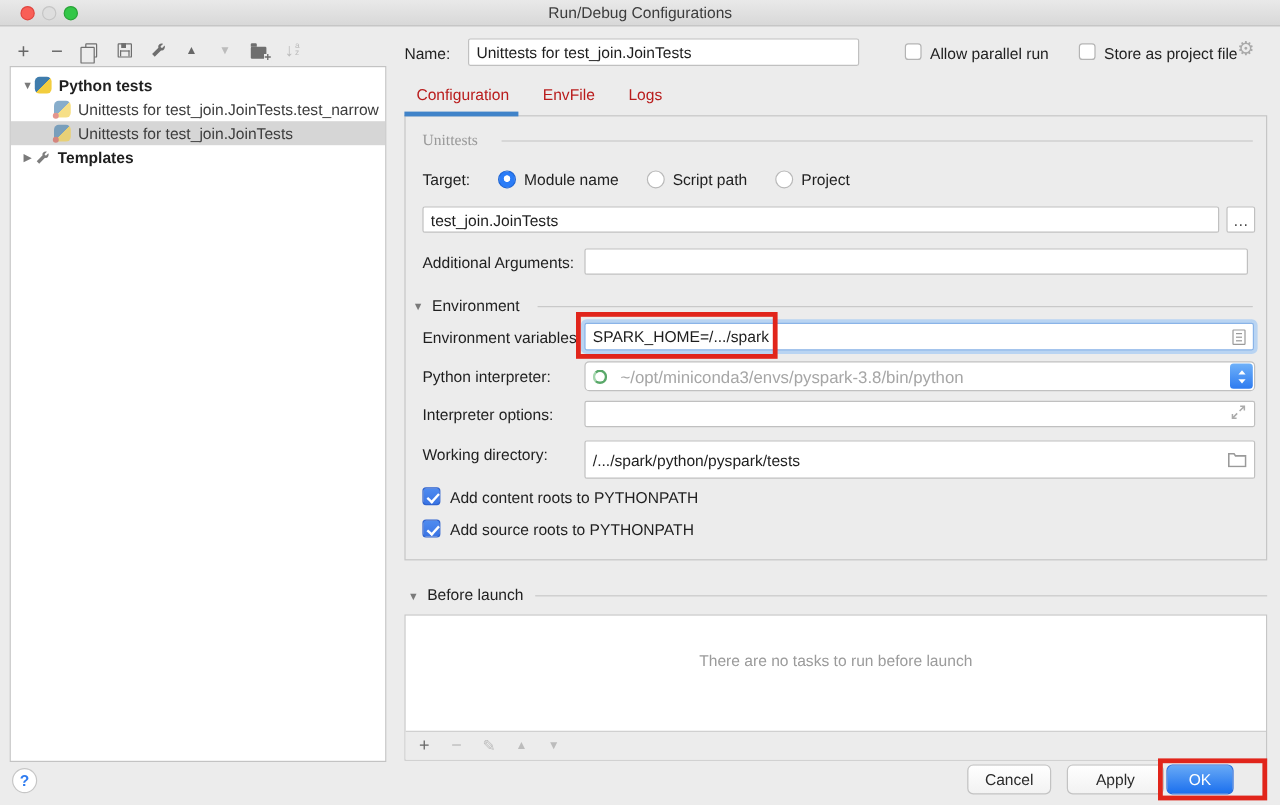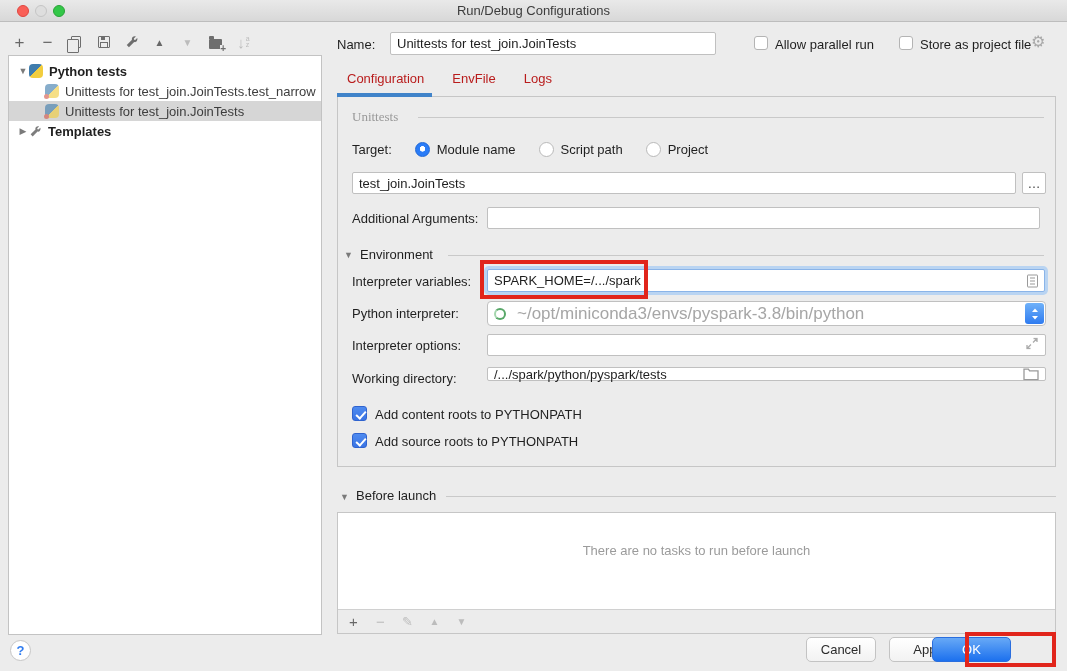--- a/index.html
+++ b/index.html
@@ -74,21 +74,21 @@
     display:flex; align-items:center; justify-content:center; color:#444; }
   .focus-ring { border:1px solid #8ab4e8 !important; box-shadow:0 0 0 3px #b9d4f2; }
   .doc-icon { position:absolute; right:6px; top:50%; transform:translateY(-50%);
     width:11px; height:13px; border:1px solid #9a9a9a; border-radius:1px; }
   .doc-icon::before { content:""; position:absolute; left:2px; right:2px; top:2px; height:1px;
     background:#9a9a9a; box-shadow:0 3px 0 #9a9a9a, 0 6px 0 #9a9a9a; }
   .combo { position:absolute; background:#fff; border:1px solid #c0c0c0; border-radius:4px;
     display:flex; align-items:center; padding:0 24px 0 6px; }
   .conda-icon { width:12px; height:12px; border-radius:50%; border:2px solid #59a869; border-left-color:#a4d6ad; flex:none; margin-right:6px; }
   .combo .val { white-space:nowrap; }
-  .combo .path { color:#a6a6a6; font-size:17px; margin-left:5px; white-space:nowrap; overflow:hidden; }
+  .combo .path { color:#a6a6a6; font-size:14px; margin-left:5px; white-space:nowrap; overflow:hidden; }
   .stepper { position:absolute; right:1px; top:1px; bottom:1px; width:19px; border-radius:3px;
     background:linear-gradient(#6fb1f9,#2e7bf0); display:flex; align-items:center; justify-content:center; }
   .expand-icon { position:absolute; right:7px; top:50%; transform:translateY(-50%); }
   .folder-icon { position:absolute; right:6px; top:50%; transform:translateY(-50%); display:flex; }
   .ide-check { position:absolute; width:15px; height:15px; border-radius:3px;
     background:linear-gradient(#4e8bf0,#3a74e4); border:1px solid #2f63cf; }
   .ide-check::after { content:""; position:absolute; left:5px; top:1.5px; width:4px; height:8px;
     border-right:2px solid #fff; border-bottom:2px solid #fff; transform:rotate(42deg); }
 
   
@@ -219,21 +219,21 @@
 
   <span class="lbl" style="left:352px; top:211px;">Additional Arguments:</span>
   <div class="field" style="left:487px; top:207px; width:553px; height:22px;">
     <span></span>
   </div>
 
   <span class="sec-arrow" style="left:344px; top:250px;">▼</span>
   <span class="lbl" style="left:360px; top:247px;">Environment</span>
   <div class="hline" style="left:448px; top:255px; width:596px;"></div>
 
-  <span class="lbl" style="left:352px; top:274px;">Interpreter variables:</span>
+  <span class="lbl" style="left:352px; top:274px;">Environment variables:</span>
   <div class="field focus-ring" style="left:487px; top:269px; width:558px; height:23px;">
     <span>SPARK_HOME=/.../spark</span>
     <span class="doc-icon"></span>
   </div>
 
   <span class="lbl" style="left:352px; top:306px;">Python interpreter:</span>
   <div class="combo" style="left:487px; top:301px; width:559px; height:25px;">
     <span class="conda-icon"></span>
     <span class="path">~/opt/miniconda3/envs/pyspark-3.8/bin/python</span>
     <span class="stepper">
@@ -250,21 +250,21 @@
     <span class="expand-icon">
       <svg width="12" height="12" viewBox="0 0 12 12">
           <g stroke="#ababab" stroke-width="1.3" fill="none">
             <path d="M7 5 11 1M7.5 1H11v3.5M5 7 1 11M1 7.5V11h3.5"></path>
           </g>
         </svg>
     </span>
   </div>
 
   <span class="lbl" style="left:352px; top:371px;">Working directory:</span>
-  <div class="field" style="left:487px; top:367px; width:559px; height:14px;">
+  <div class="field" style="left:487px; top:367px; width:559px; height:32px;">
     <span>/.../spark/python/pyspark/tests</span>
     <span class="folder-icon">
       <svg width="16" height="13" viewBox="0 0 16 13">
           <path fill="none" stroke="#9a9a9a" stroke-width="1.3" d="M1 3.2V1.6h4.4l1.2 1.8H15v8.8H1z"></path>
         </svg>
     </span>
   </div>
 
   <span class="ide-check" style="left:352px; top:406px;"></span>
   <span class="lbl" style="left:375px; top:407px;">Add content roots to PYTHONPATH</span>
@@ -282,18 +282,18 @@
       <span class="tico dis" style="font-size:15px">−</span>
       <span class="tico dis" style="font-size:13px">✎</span>
       <span class="tico tri dis">▲</span>
       <span class="tico tri dis">▼</span>
     </div>
   </div>
 
   <div class="help-btn">?</div>
   <div class="btn" style="left:806px; width:70px;">Cancel</div>
   <div class="btn" style="left:889px; width:81px;">Apply</div>
-  <div class="btn primary" style="left:932px; width:79px;">OK</div>
+  <div class="btn primary" style="left:972px; width:56px;">OK</div>
 
   <div class="annot" style="left:480px; top:260px; width:168px; height:39px;"></div>
   <div class="annot" style="left:965px; top:632px; width:91px; height:35px;"></div>
 
 </div>
 
 </body></html>

